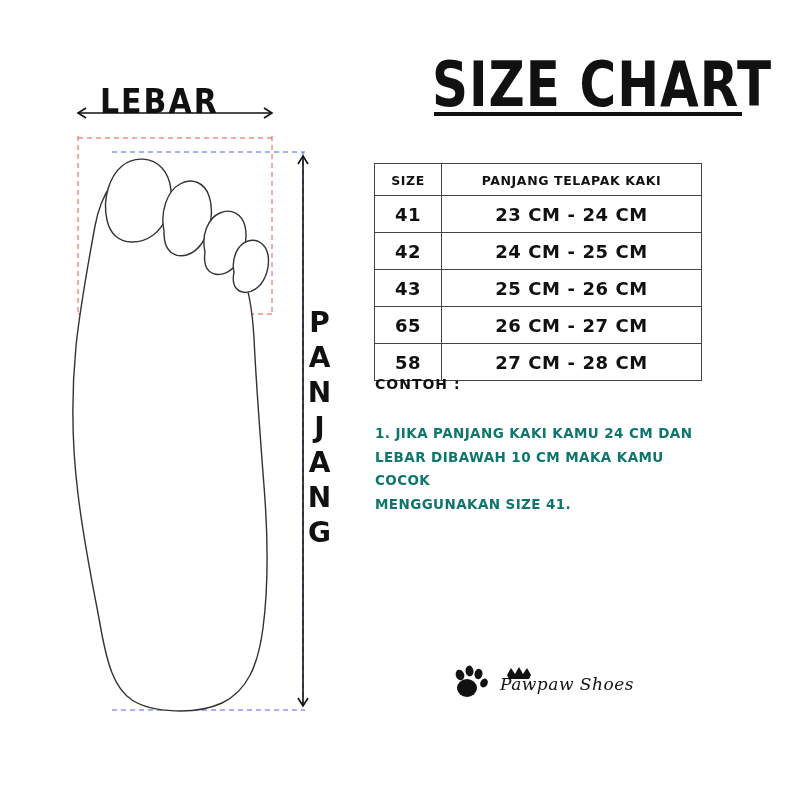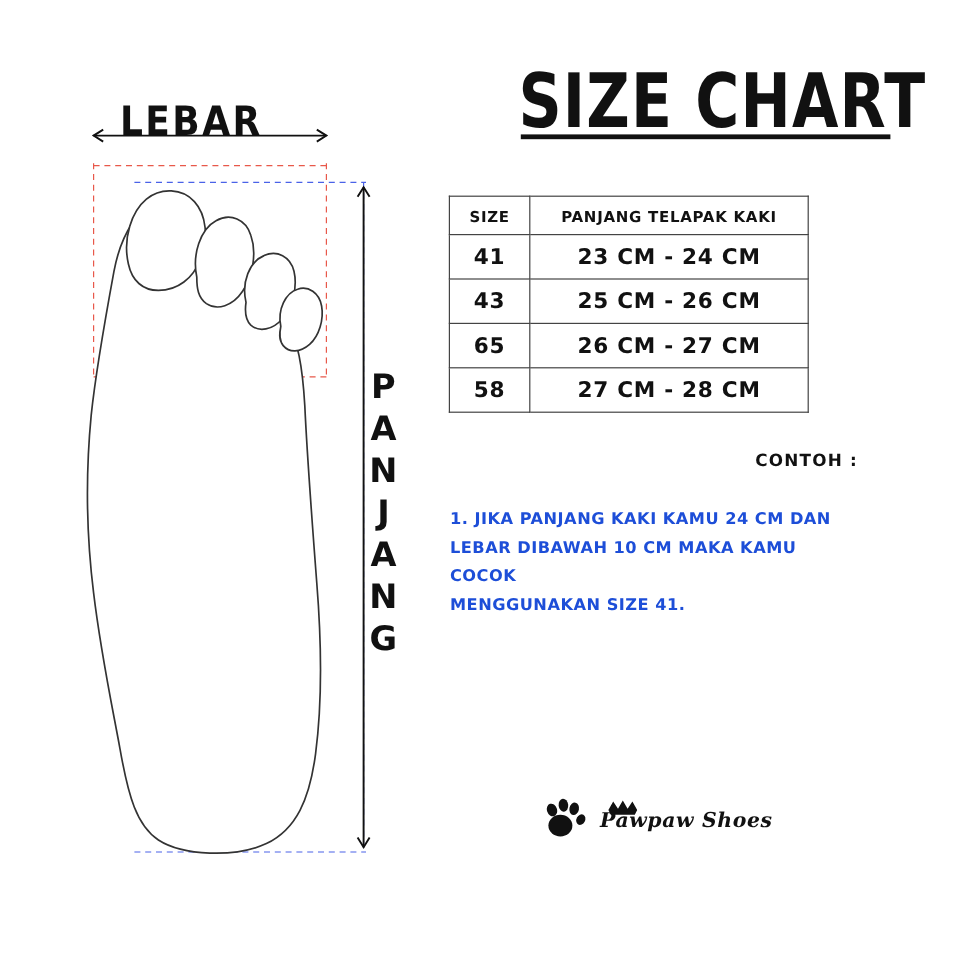--- a/index.html
+++ b/index.html
@@ -80,21 +80,21 @@
     width: 308px;
     height: 4px;
     background: #111;
   }
 
   
   .size-table {
     position: absolute;
     left: 374px;
     top: 163px;
-    width: 300px;
+    width: 328px;
     border-collapse: collapse;
     table-layout: fixed;
   }
   .size-table th,
   .size-table td {
     border: 1px solid #444;
     text-align: center;
     font-family: "DejaVu Sans", sans-serif;
     font-weight: 700;
     font-size: 18px;
@@ -114,48 +114,47 @@
     top: 376px;
     width: 340px;
   }
   .notes-heading {
     font-family: "DejaVu Sans", sans-serif;
     font-weight: 700;
     font-size: 14px;
     letter-spacing: 1px;
     color: #111;
     margin-bottom: 30px;
-    text-align: right;
   }
   .note-item {
     font-family: "DejaVu Sans", sans-serif;
     font-weight: 700;
     font-size: 13.5px;
     letter-spacing: 0.4px;
     line-height: 1.75;
-    color: #1d4ed8;
+    color: #0f766e;
     margin-bottom: 25px;
     white-space: pre-line;
   }
 
   
   .brand {
     position: absolute;
     left: 455px;
     top: 662px;
     width: 180px;
     height: 48px;
   }
   .brand-name {
     position: absolute;
     left: 45px;
     top: 12px;
     font-family: "DejaVu Serif", serif;
     font-style: italic;
-    font-weight: 700;
+    font-weight: 400;
     font-size: 17px;
     color: #111;
     letter-spacing: 0.5px;
     white-space: nowrap;
   }
   .brand-icons {
     position: absolute;
     left: 0;
     top: 0;
   }
@@ -253,20 +252,24 @@
         <th>SIZE</th>
         <th>PANJANG TELAPAK KAKI</th>
       </tr>
     </thead>
     <tbody>
       <tr>
         <td>41</td>
         <td>23 CM - 24 CM</td>
       </tr>
       <tr>
+        <td>42</td>
+        <td>24 CM - 25 CM</td>
+      </tr>
+      <tr>
         <td>43</td>
         <td>25 CM - 26 CM</td>
       </tr>
       <tr>
         <td>65</td>
         <td>26 CM - 27 CM</td>
       </tr>
       <tr>
         <td>58</td>
         <td>27 CM - 28 CM</td>

